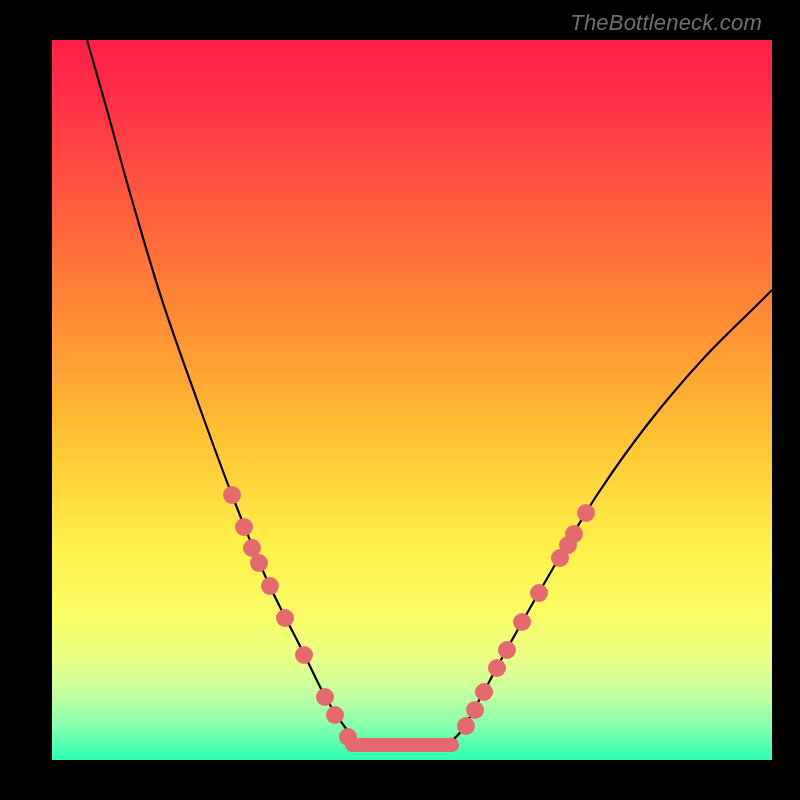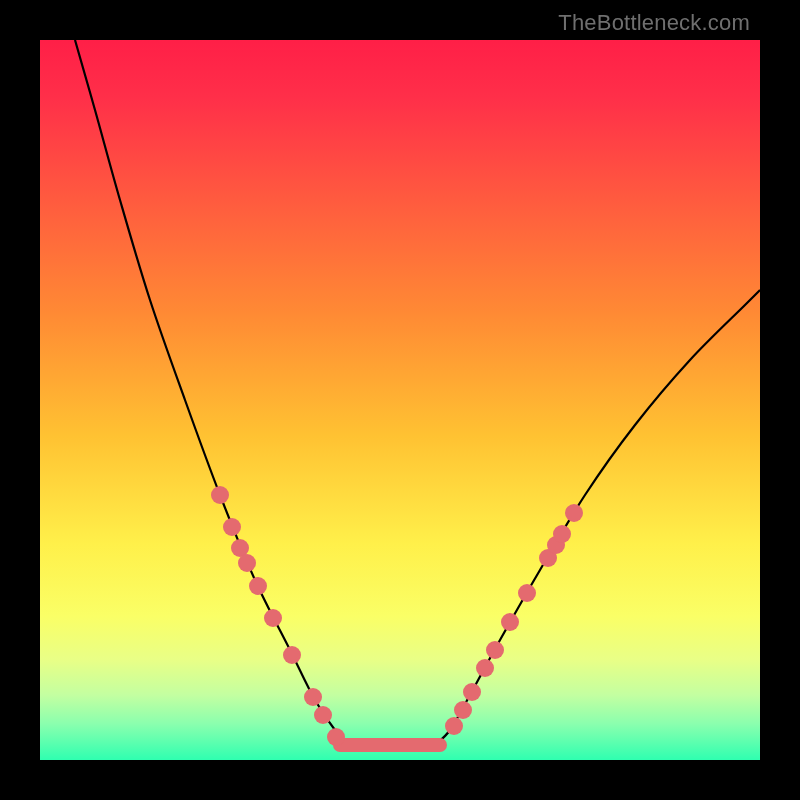--- a/index.html
+++ b/index.html
@@ -6,25 +6,26 @@
     margin: 0;
     padding: 0;
     width: 800px;
     height: 800px;
     background: #000;
     overflow: hidden;
     font-family: Arial, Helvetica, sans-serif;
   }
   .frame {
     position: absolute;
-    left: 0;
+    left: 12px;
     top: 0;
     width: 768px;
     height: 800px;
     background: #000;
+    font-style: italic;
   }
   .plot-area {
     position: absolute;
     left: 40px;
     top: 40px;
     width: 720px;
     height: 720px;
     overflow: hidden;
   }
   .gradient-bg {

